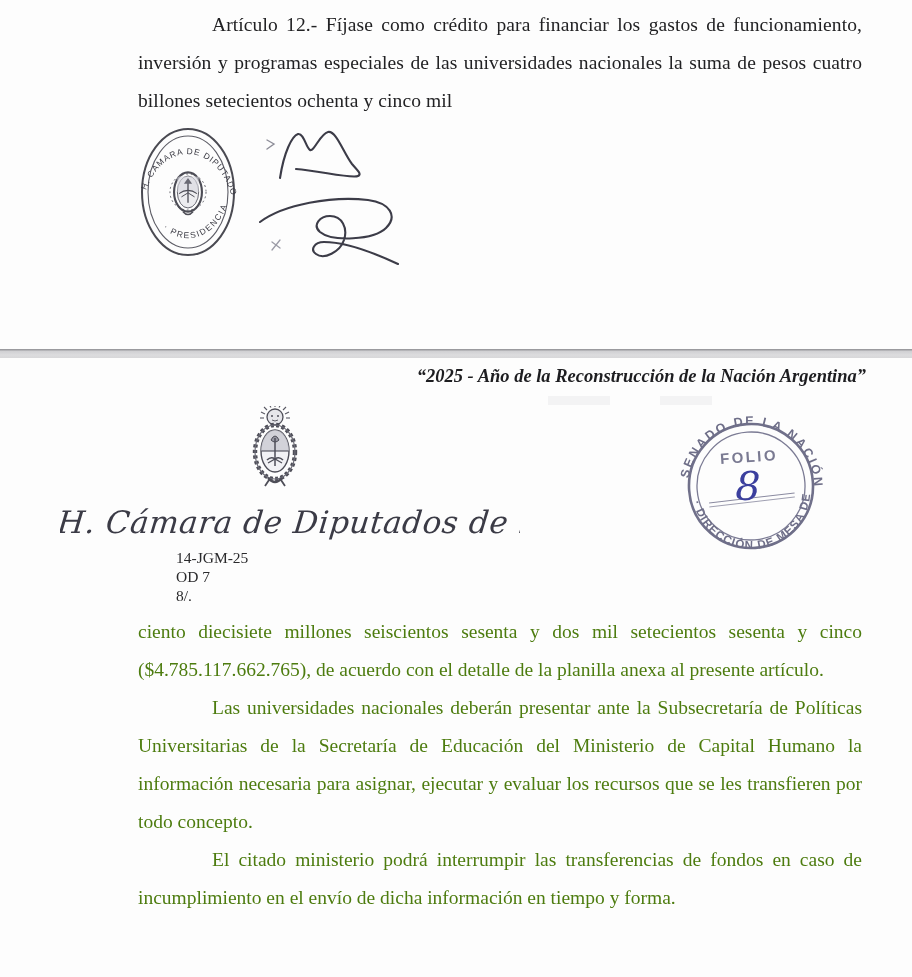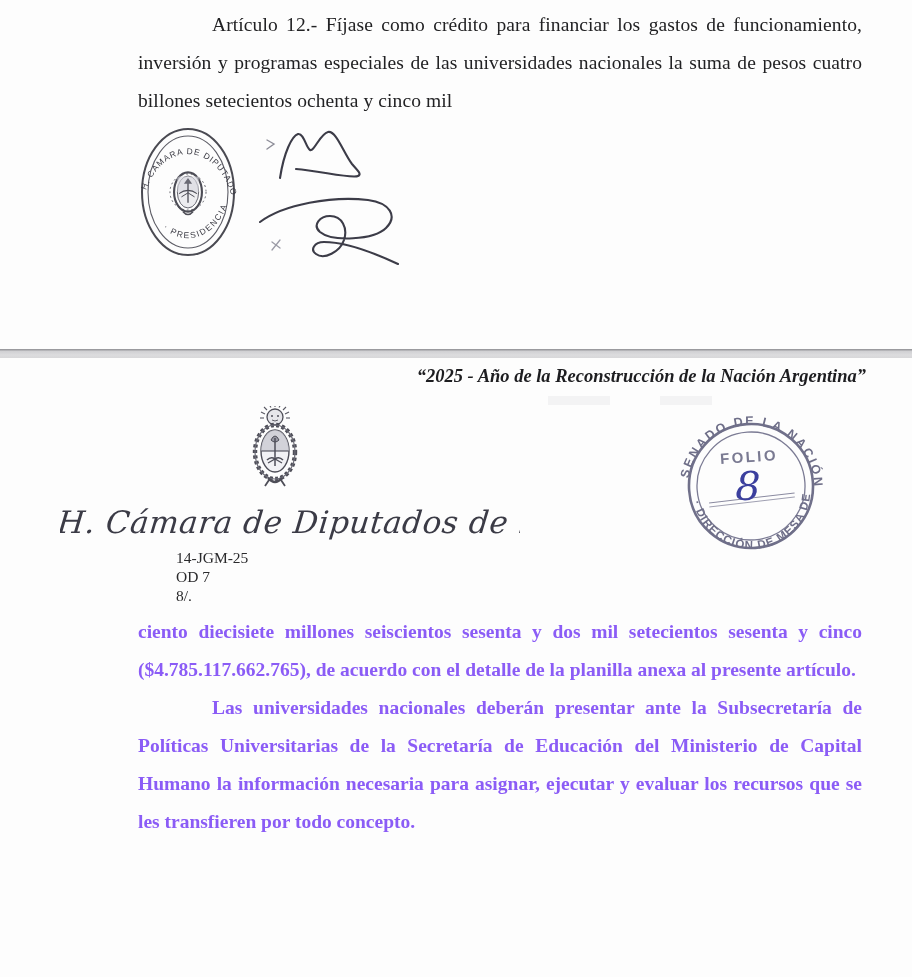--- a/index.html
+++ b/index.html
@@ -117,23 +117,22 @@
   .p2-block {
     position: absolute;
     left: 138px;
     top: 255px;
     width: 724px;
   }
   .para {
     text-align: justify;
     font-size: 19.5px;
     line-height: 38px;
-    color: #8b5cf6;
+    color: #4d7c0f;
     margin: 0;
-    font-weight: bold;
   }
   .para.indented { text-indent: 74px; }
 
   
   .chamber-seal {
     position: absolute;
     left: 128px;
     top: 122px;
     width: 120px;
     height: 140px;
@@ -290,16 +289,17 @@
           <line x1="36" y1="96" x2="122" y2="92" stroke="#8a8aa0" stroke-width="0.8"></line>
         </g>
 
         <text x="76" y="92" text-anchor="middle" font-family="'DejaVu Serif', serif" font-size="40" font-style="italic" fill="#3b3f9e" id="folioNumText">8</text>
       </svg>
     </div>
 
     <div class="p2-block">
       <p class="para">ciento diecisiete millones seiscientos sesenta y dos mil setecientos sesenta y cinco ($4.785.117.662.765), de acuerdo con el detalle de la planilla anexa al presente artículo.</p>
       <p class="para indented">Las universidades nacionales deberán presentar ante la Subsecretaría de Políticas Universitarias de la Secretaría de Educación del Ministerio de Capital Humano la información necesaria para asignar, ejecutar y evaluar los recursos que se les transfieren por todo concepto.</p>
+      <p class="para indented">El citado ministerio podrá interrumpir las transferencias de fondos en caso de incumplimiento en el envío de dicha información en tiempo y forma.</p>
     </div>
 
   </div>
 </div>
 
 </body></html>

